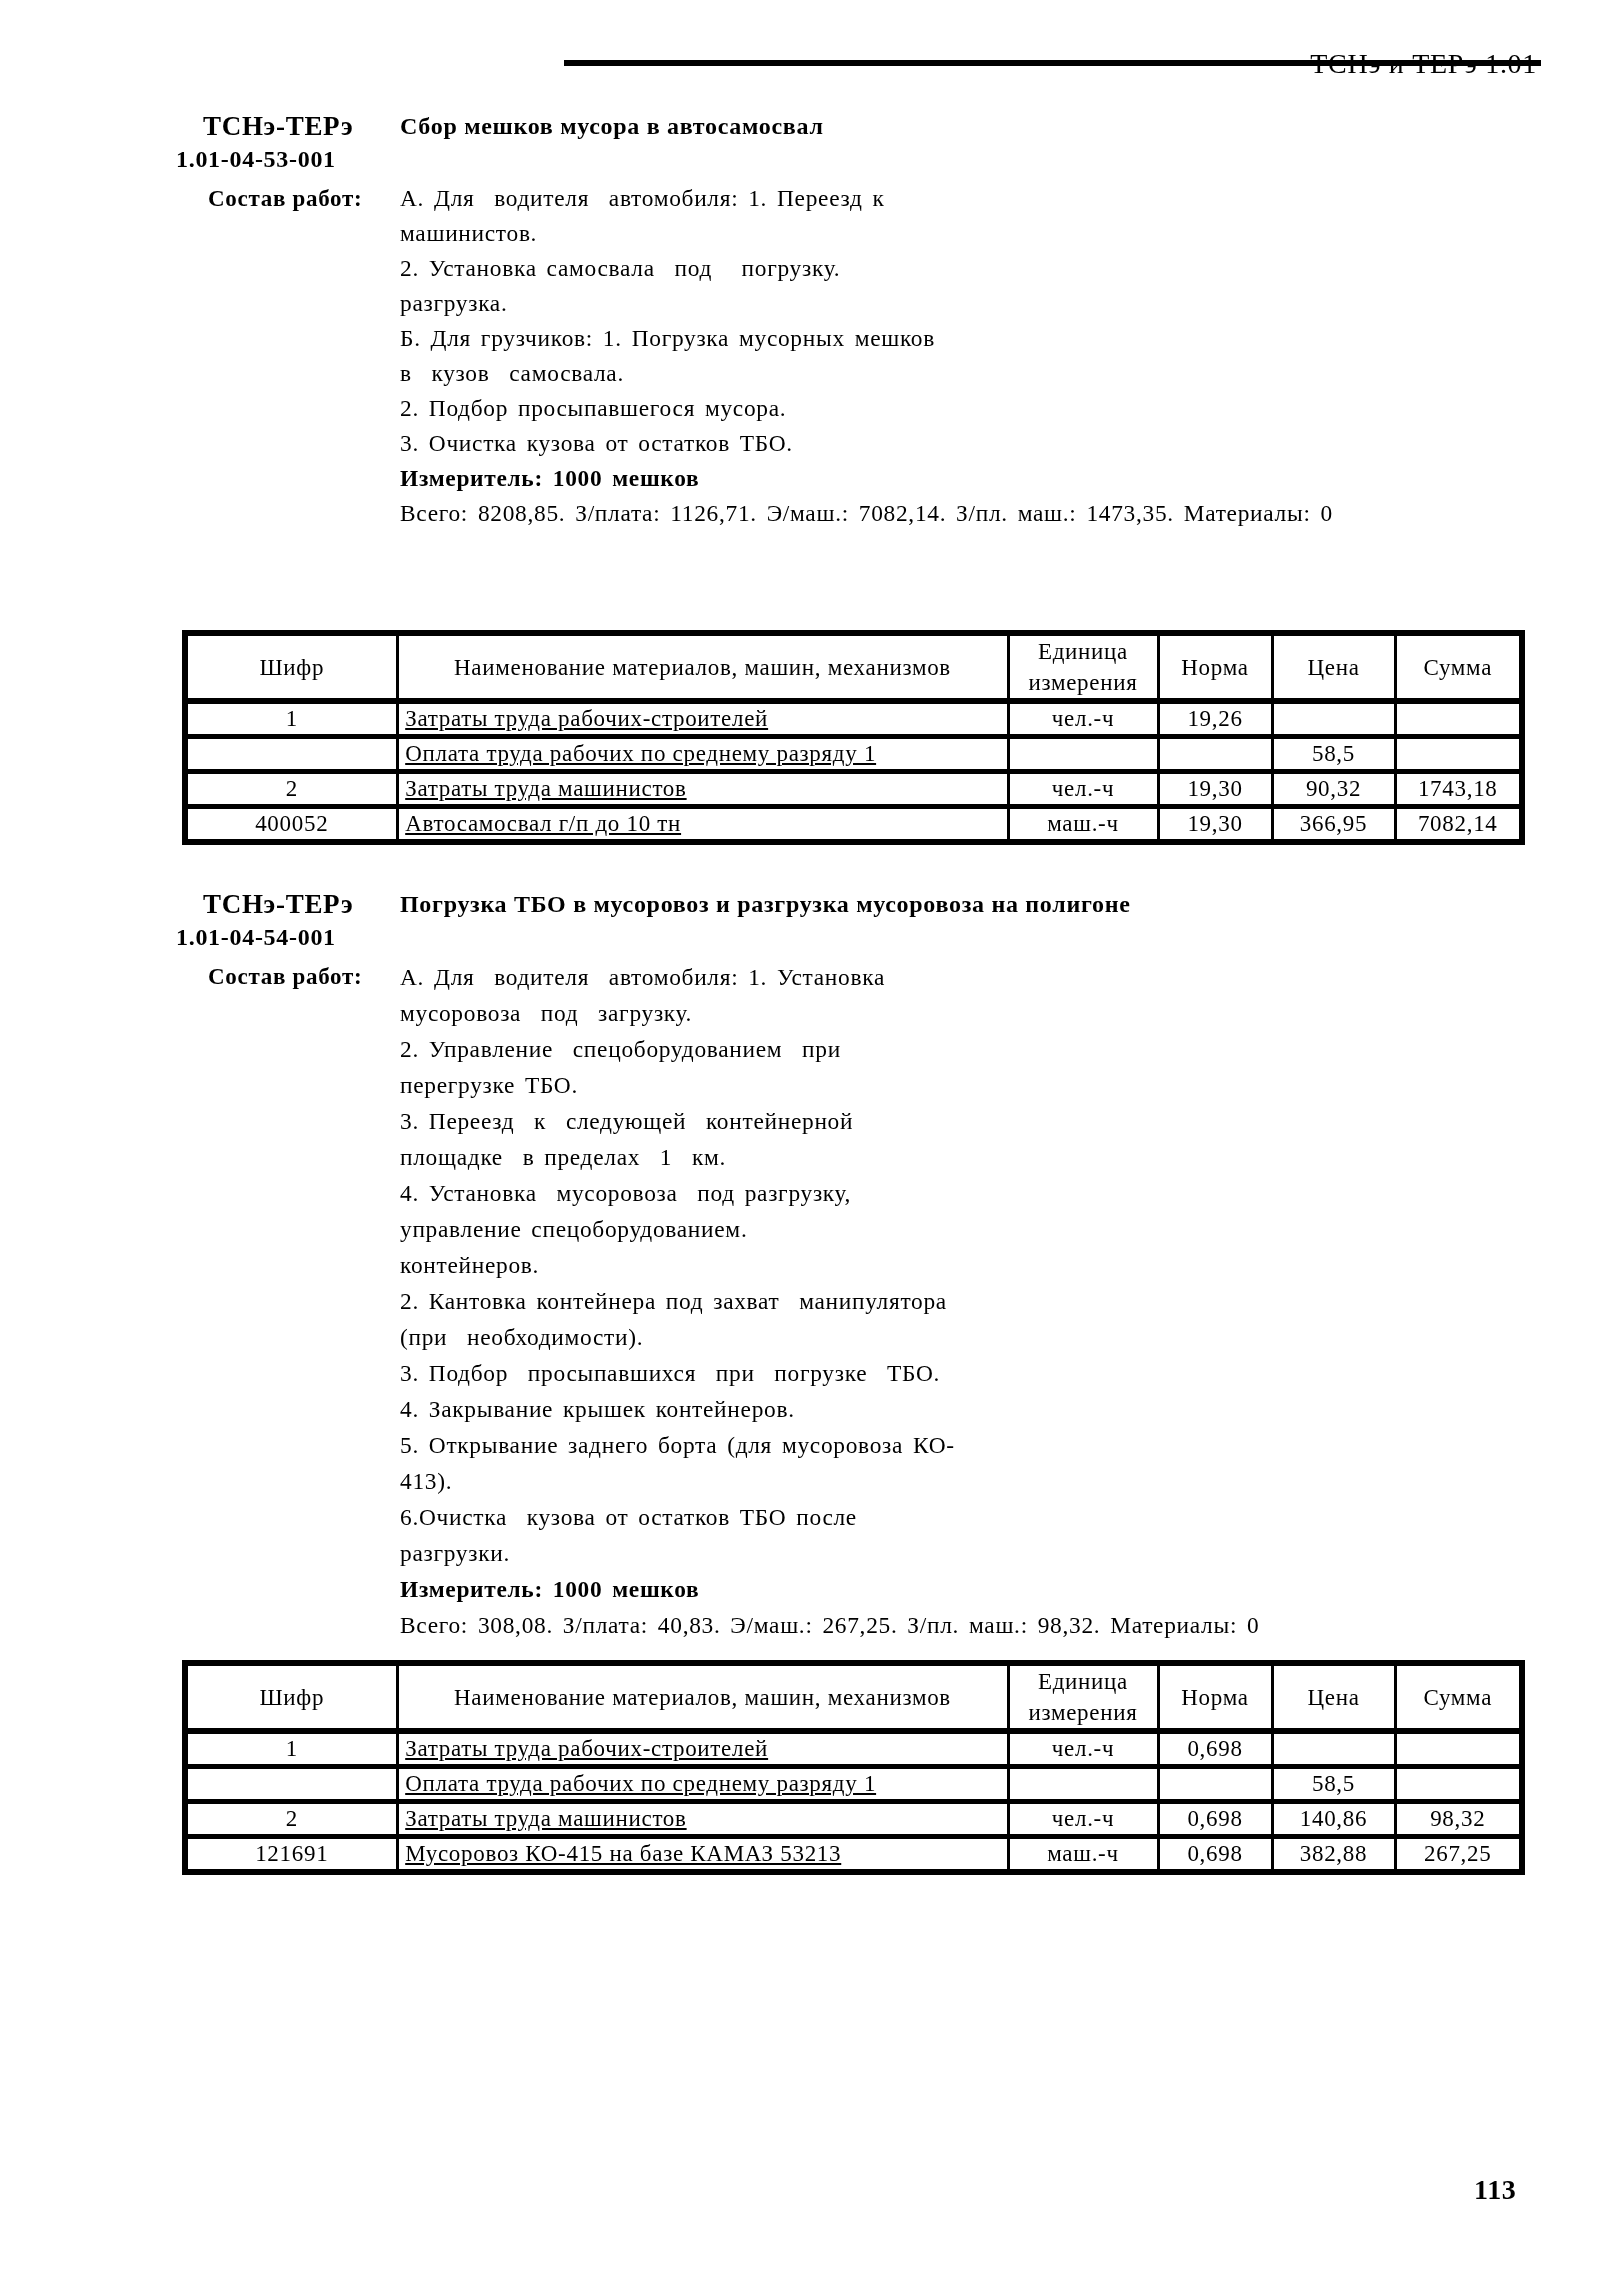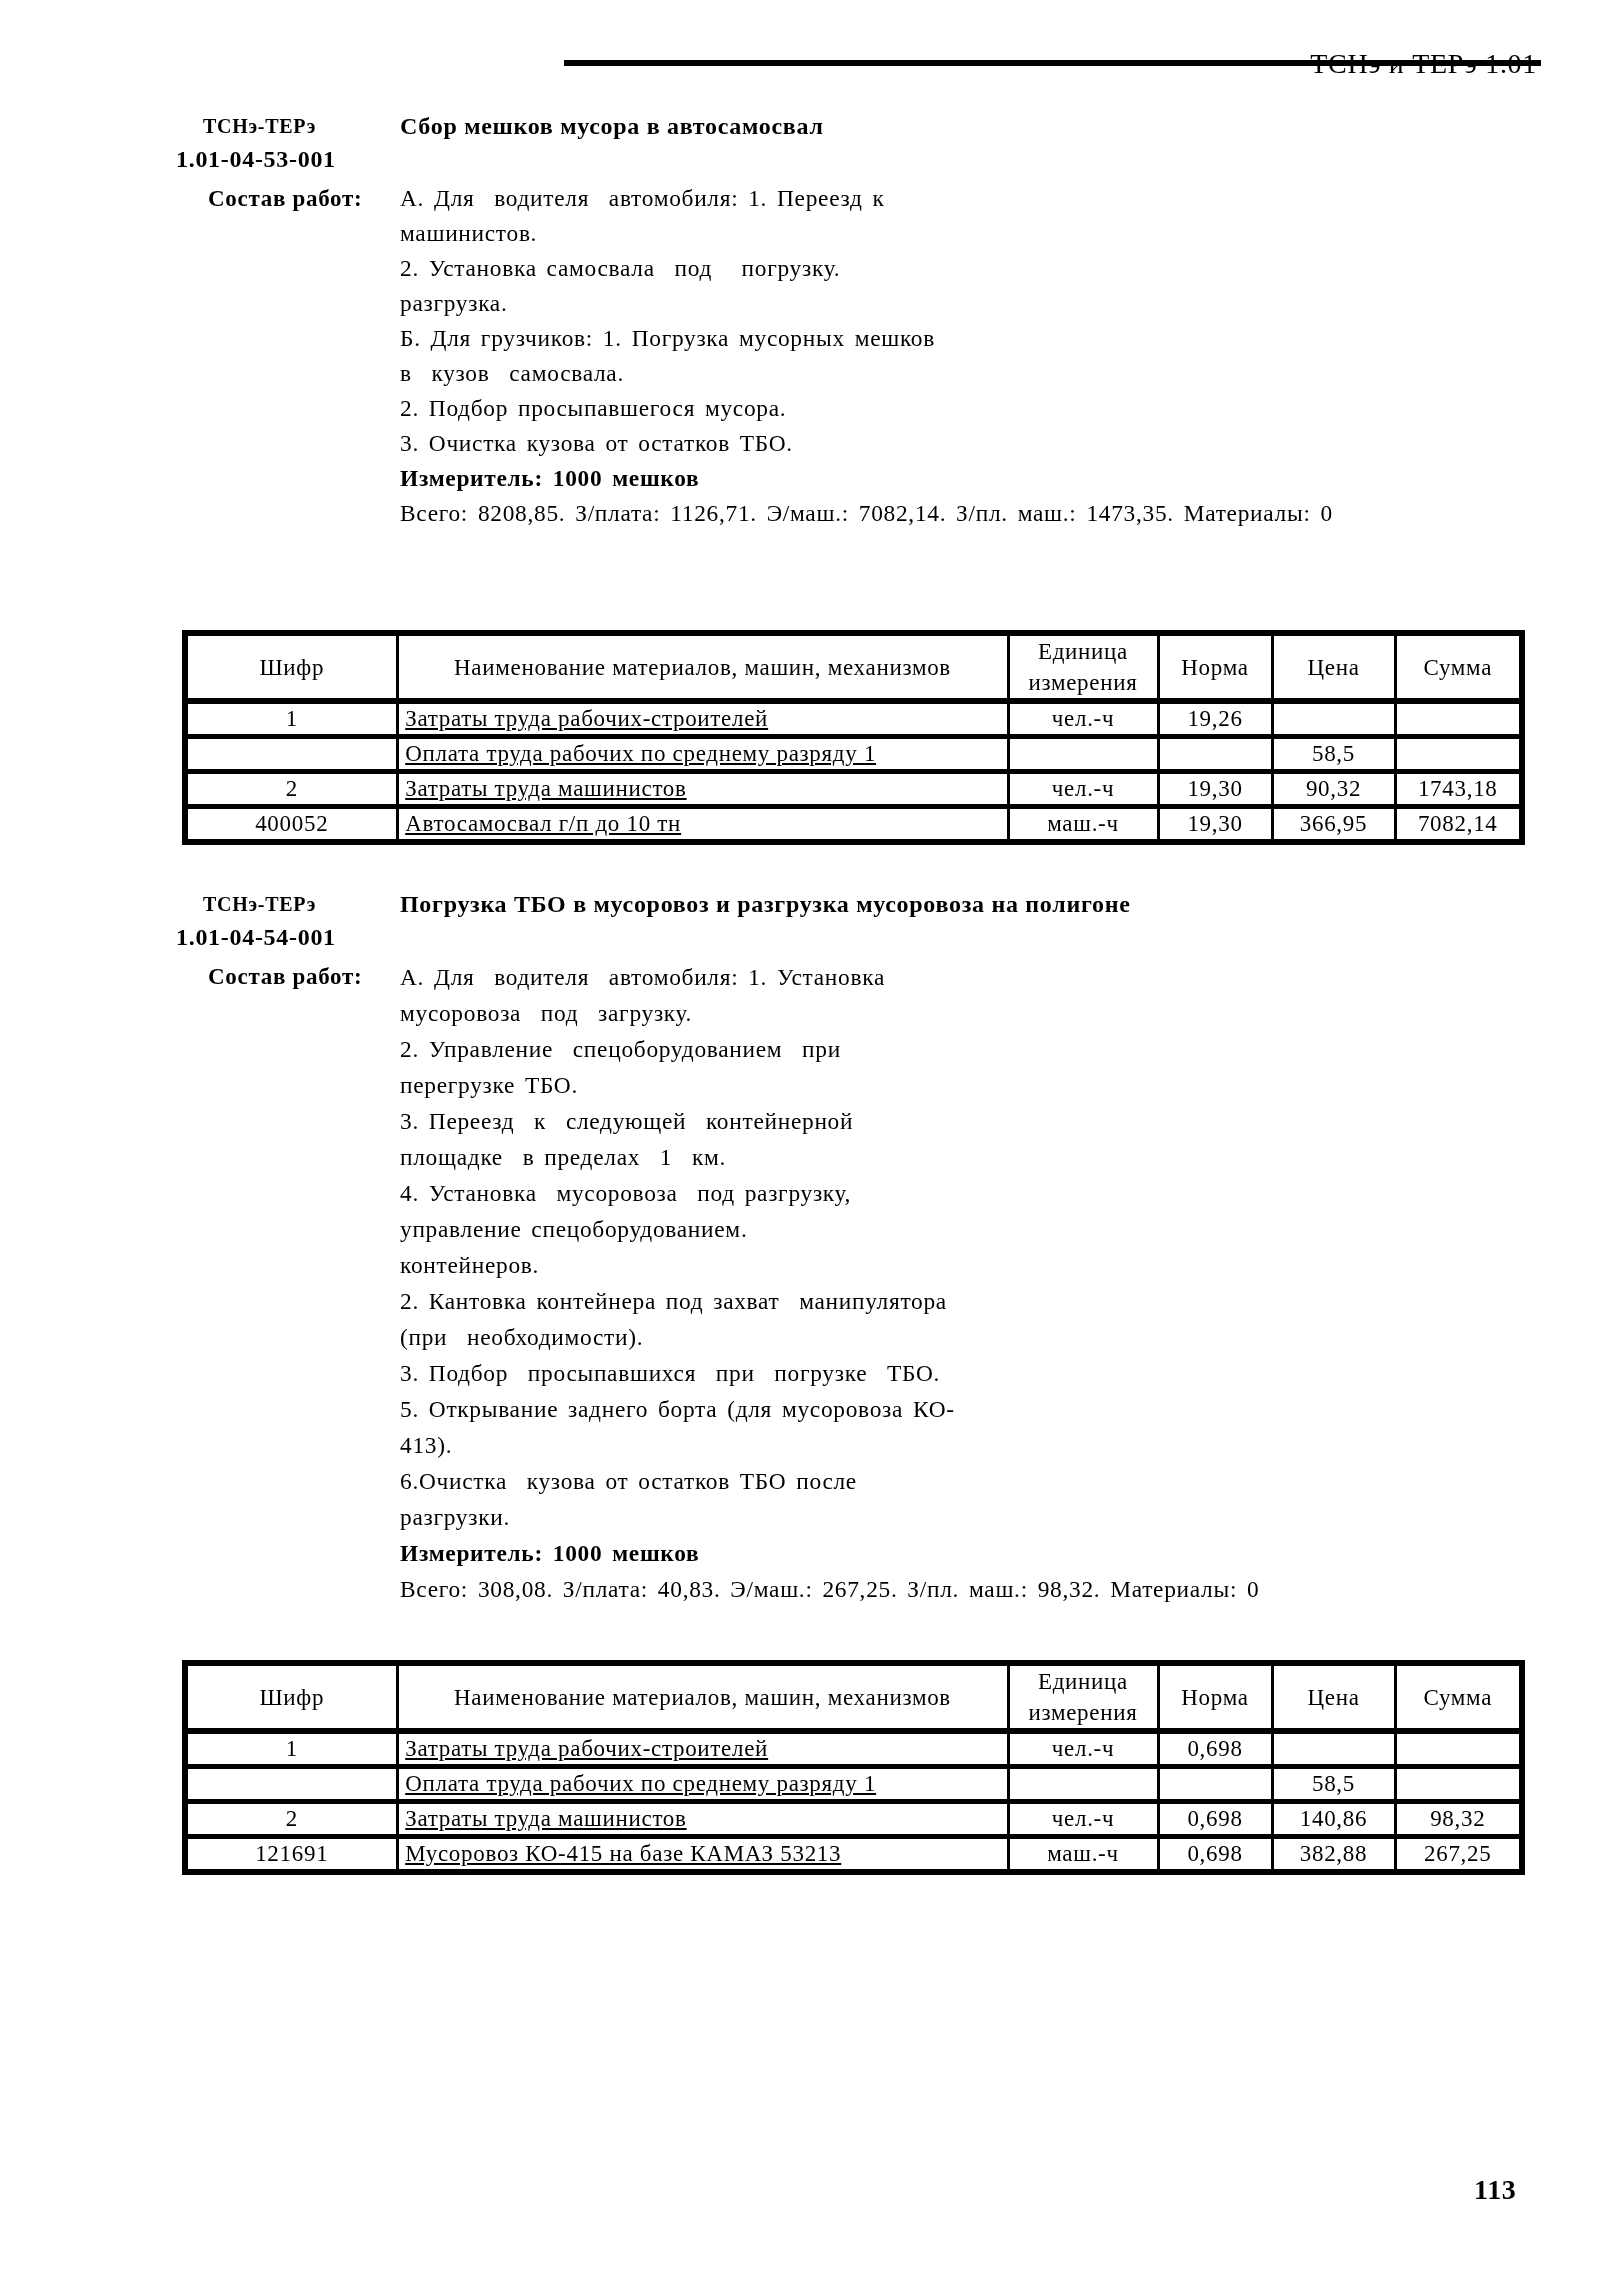--- a/index.html
+++ b/index.html
@@ -16,21 +16,21 @@
     position:absolute;top:16px;right:69px;
     font-size:28px;line-height:32px;white-space:pre;
   }
   .head-rule{
     position:absolute;top:60px;left:564px;width:977px;height:6px;
     background:#000;
   }
   .norm-section{position:absolute;left:0;top:0;width:1606px;height:6.7px;}
   .code-prefix{
     position:absolute;left:203px;top:0;
-    font-size:20px;font-weight:bold;line-height:29.5px;white-space:pre;
+    font-size:27px;font-weight:bold;line-height:29.5px;white-space:pre;
   }
   .code{
     position:absolute;left:176px;top:33px;
     font-size:24px;font-weight:bold;line-height:29.5px;white-space:pre;
   }
   .works-label{
     position:absolute;left:208px;top:69px;
     font-size:23px;font-weight:bold;line-height:35px;white-space:pre;
   }
   .section-title{
@@ -159,20 +159,21 @@
           <div class="work-line">2. Управление  спецоборудованием  при</div>
           <div class="work-line">перегрузке ТБО.</div>
           <div class="work-line">3. Переезд  к  следующей  контейнерной</div>
           <div class="work-line">площадке  в пределах  1  км.</div>
           <div class="work-line">4. Установка  мусоровоза  под разгрузку,</div>
           <div class="work-line">управление спецоборудованием.</div>
           <div class="work-line">контейнеров.</div>
           <div class="work-line">2. Кантовка контейнера под захват  манипулятора</div>
           <div class="work-line">(при  необходимости).</div>
           <div class="work-line">3. Подбор  просыпавшихся  при  погрузке  ТБО.</div>
+          <div class="work-line">4. Закрывание крышек контейнеров.</div>
           <div class="work-line">5. Открывание заднего борта (для мусоровоза КО-</div>
           <div class="work-line">413).</div>
           <div class="work-line">6.Очистка  кузова от остатков ТБО после</div>
           <div class="work-line">разгрузки.</div>
           <div class="work-line bold">Измеритель: 1000 мешков</div>
           <div class="work-line">Всего: 308,08. З/плата: 40,83. Э/маш.: 267,25. З/пл. маш.: 98,32. Материалы: 0</div>
         </div>
     <table class="cost-table" style="top: 770px;">
       <colgroup>
         <col style="width:212px">

